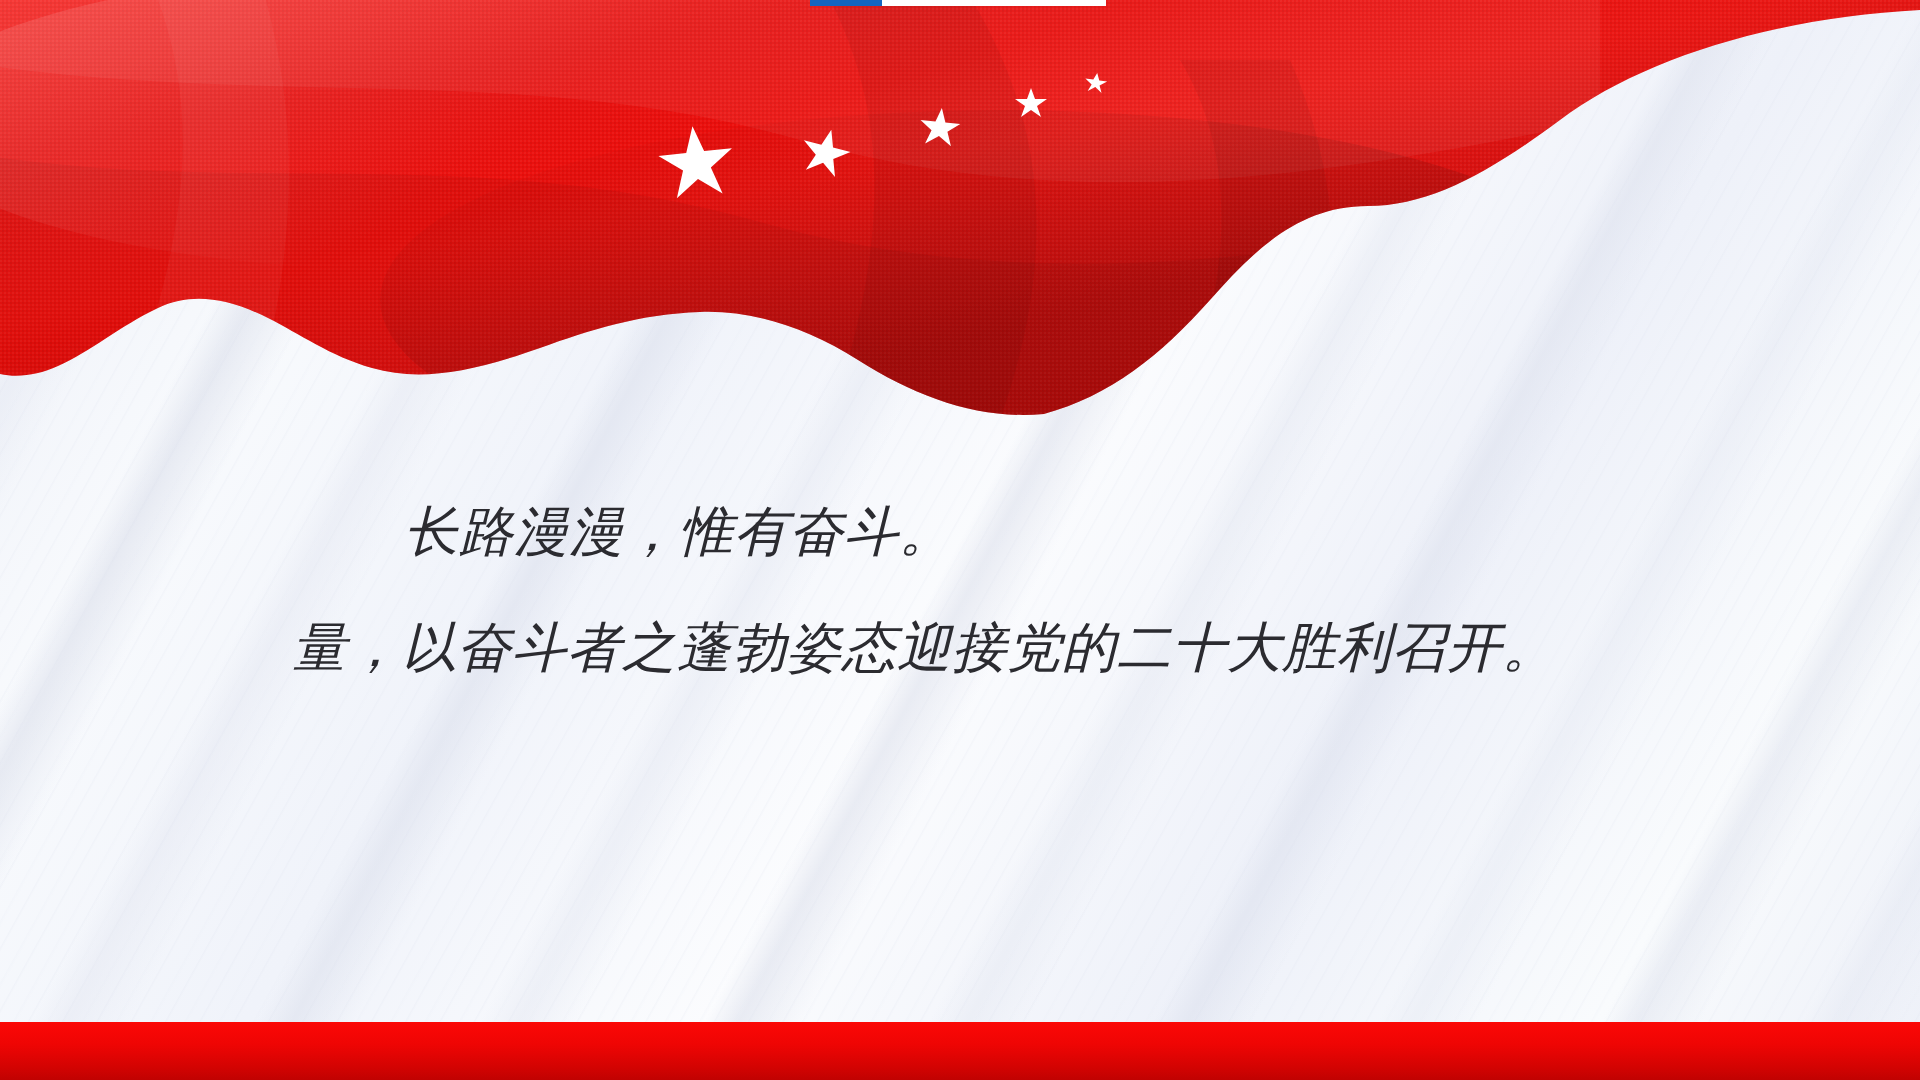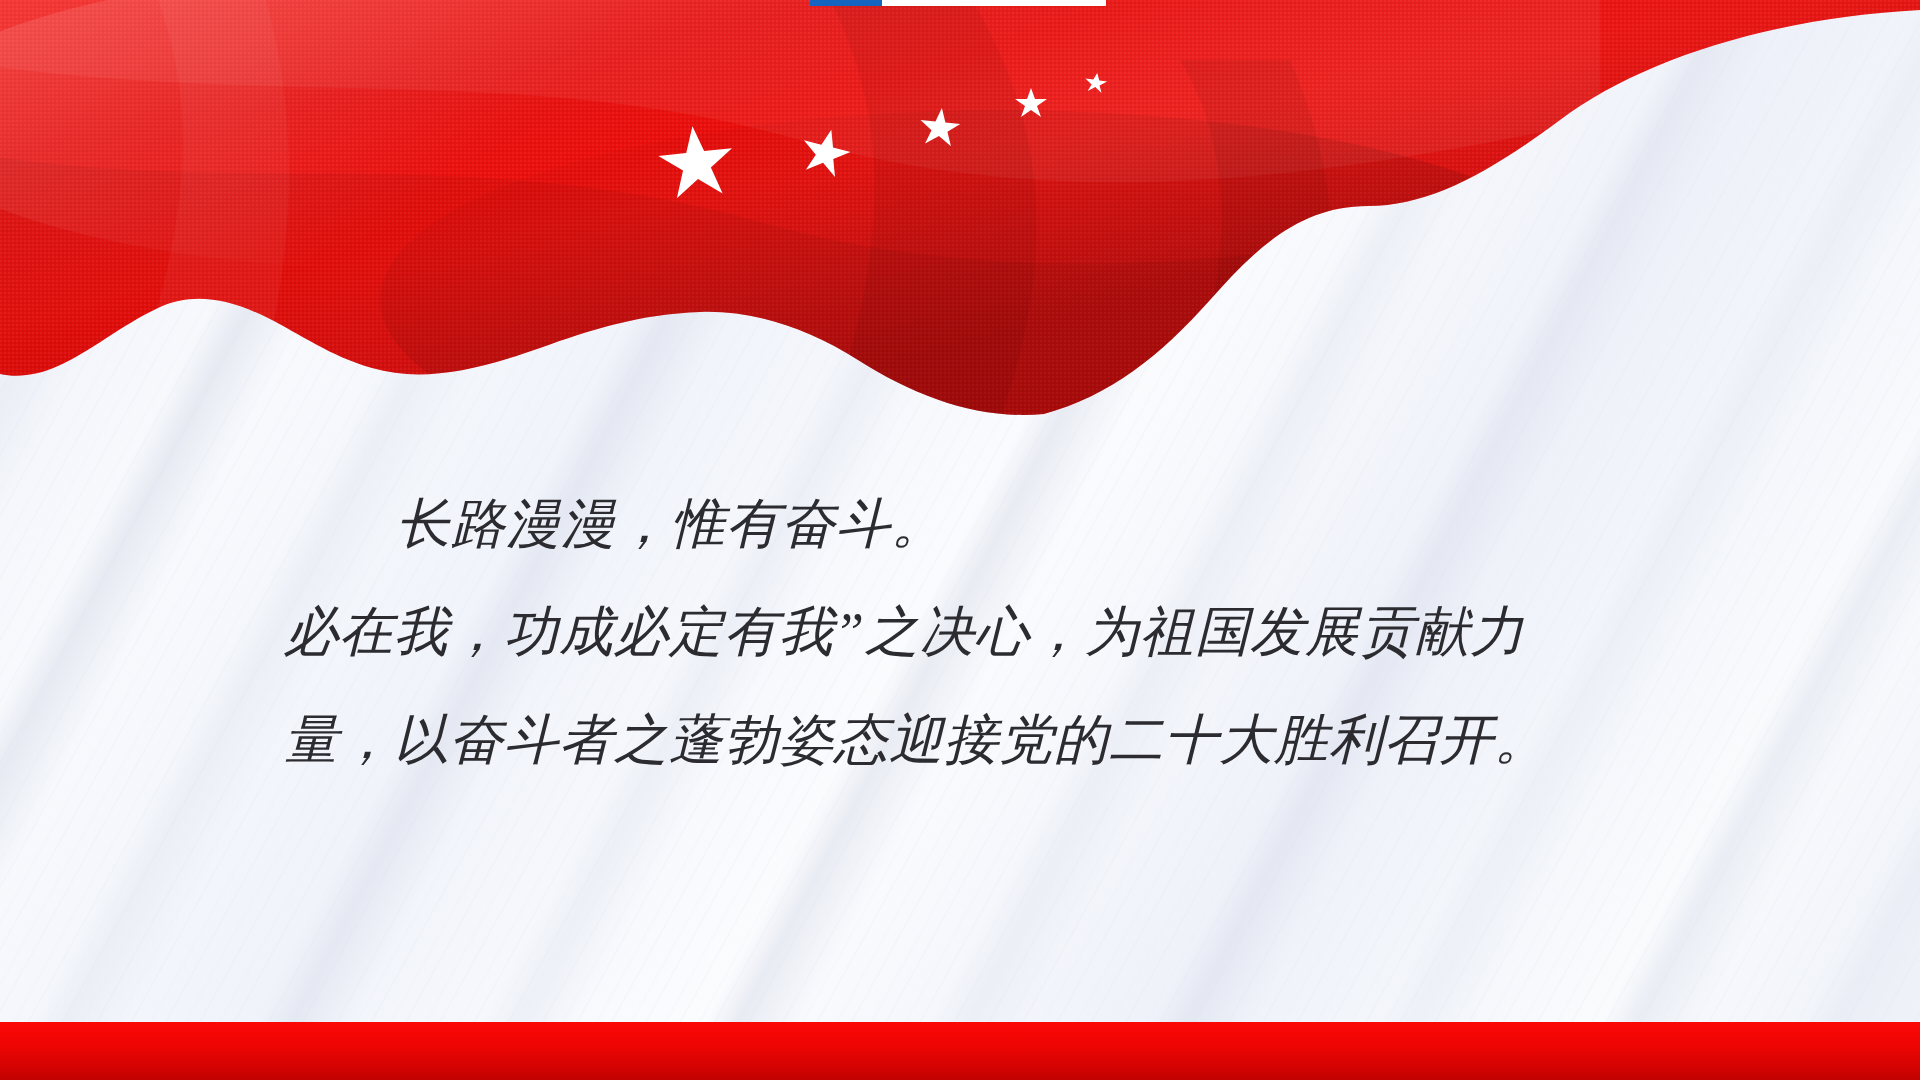--- a/index.html
+++ b/index.html
@@ -117,21 +117,21 @@
 
   
   .copy {
     position: absolute;
     left: 276px;
     top: 466px;
     width: 1410px;
     z-index: 30;
   }
   .copy p {
-    margin: 8px;
+    margin: 16px;
     font-family: "Liberation Serif", "DejaVu Serif", serif;
     font-size: 54px;
     line-height: 100px;
     color: #2b2b30;
     letter-spacing: 1px;
     white-space: nowrap;
     font-style: italic;
     font-weight: 400;
   }
   .copy p.indent { text-indent: 112px; }
@@ -228,19 +228,18 @@
 
   <div class="top-strip">
     <div class="seg-spacer-l"></div>
     <div class="seg-blue"></div>
     <div class="seg-white"></div>
     <div class="seg-spacer-r"></div>
   </div>
 
   <div class="copy">
     <p class="indent">长路漫漫，惟有奋斗。</p>
-    <p>必在我，功成必定有我”之决心，为祖国发展贡献力</p>
     <p>量，以奋斗者之蓬勃姿态迎接党的二十大胜利召开。</p>
   </div>
 
   <div class="bottom-bar"></div>
 
 </div>
 
 </body></html>

